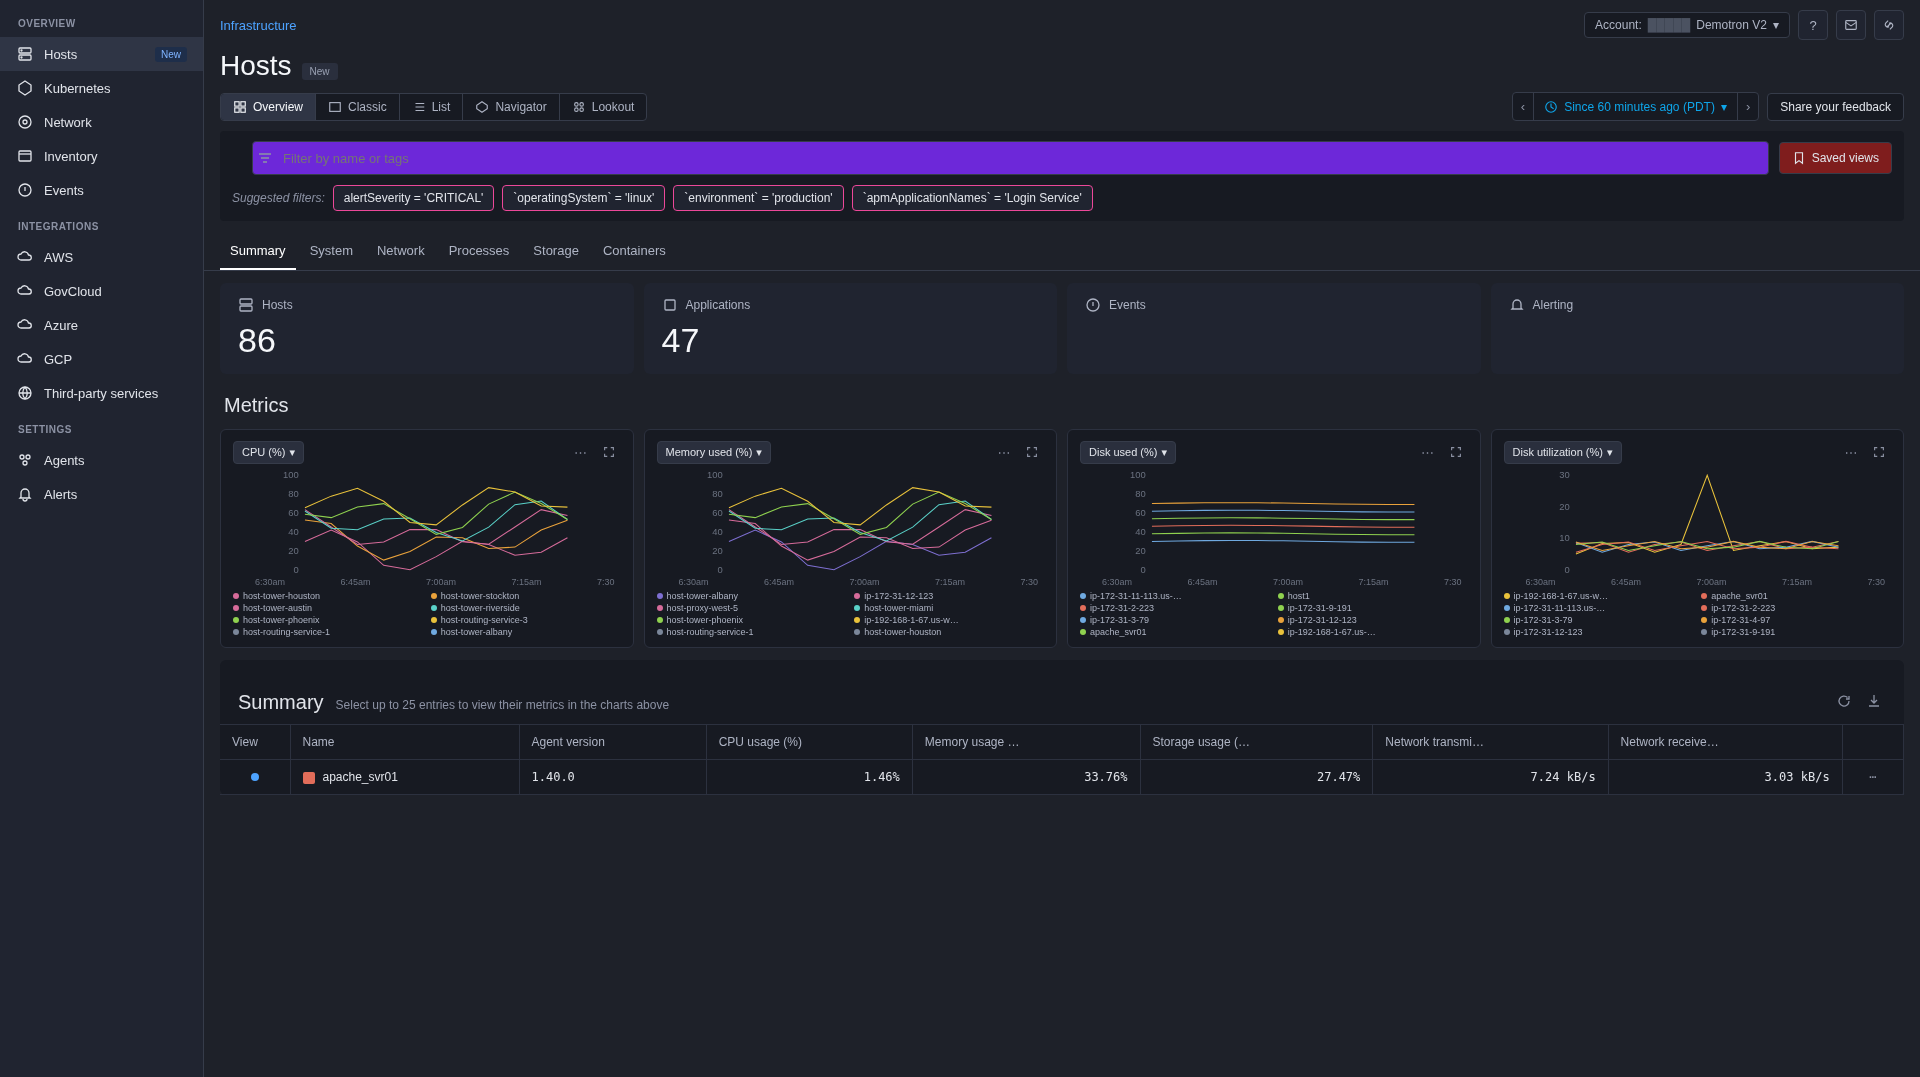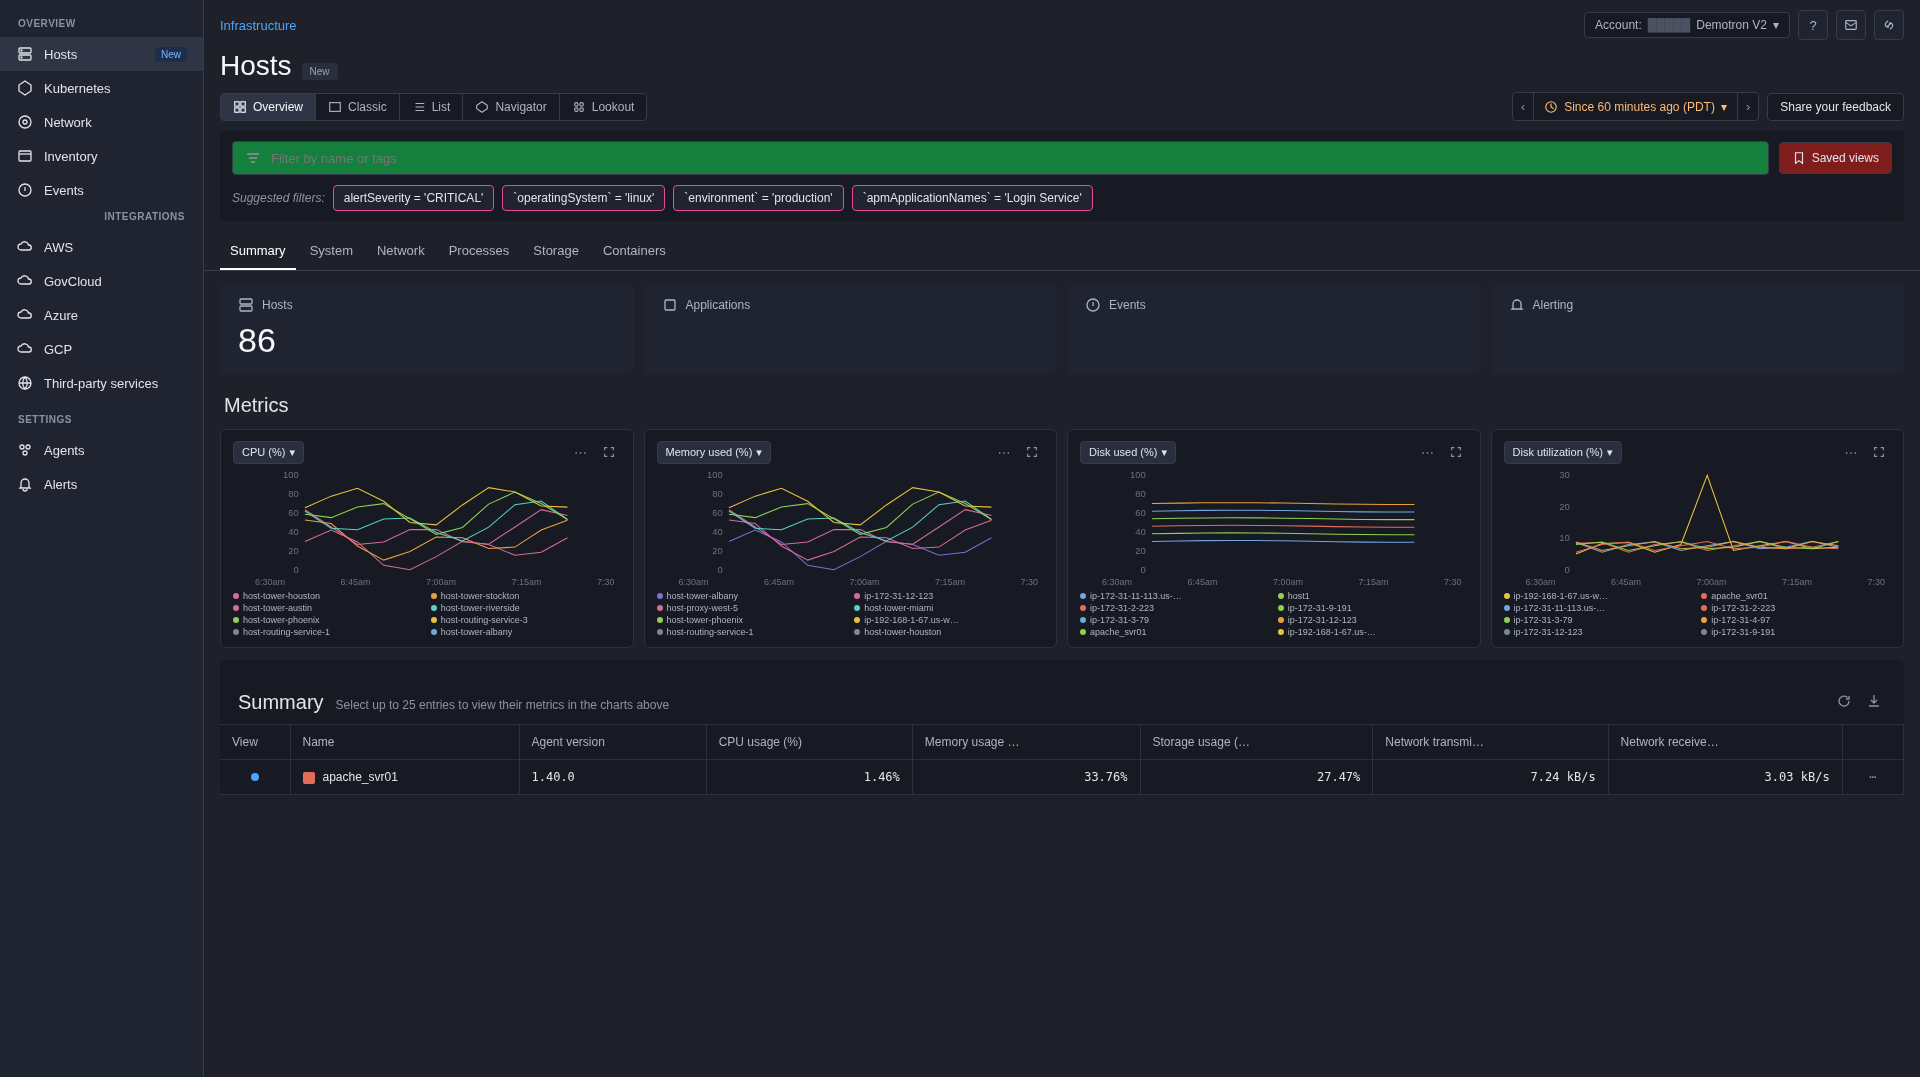--- a/index.html
+++ b/index.html
@@ -28,27 +28,27 @@
 
 .toolbar { display: flex; align-items: center; padding: 0 16px 10px; gap: 8px; }
 .seg { display: flex; border: 1px solid #363c4a; border-radius: 4px; overflow: hidden; background: #171a22; }
 .seg-btn { padding: 6px 12px; display: flex; align-items: center; gap: 6px; cursor: pointer; font-size: 12px; color: #aeb4c4; border-right: 1px solid #363c4a; }
 .seg-btn:last-child { border-right: none; }
 .seg-btn.active { background: #2f3545; color: #f5f7fa; }
 .tb-right { margin-left: auto; display: flex; align-items: center; gap: 8px; }
 .time-pill { display: flex; align-items: center; border: 1px solid #363c4a; border-radius: 4px; background: #171a22; }
 .time-arrow { padding: 6px 8px; cursor: pointer; color: #8c92a4; border-right: 1px solid #363c4a; }
 .time-arrow:last-child { border-left: 1px solid #363c4a; border-right: none; }
-.time-main { padding: 6px 10px; display: flex; align-items: center; gap: 6px; font-size: 12px; color: #fdba74; cursor: pointer; }
+.time-main { padding: 6px 10px; display: flex; align-items: center; gap: 6px; font-size: 12px; color: #0ea5e9; cursor: pointer; }
 .fb-btn { border: 1px solid #363c4a; border-radius: 4px; padding: 6px 12px; background: #171a22; cursor: pointer; font-size: 12px; color: #e1e4ea; }
 
 
 .filterwrap { background: #171a22; margin: 0 16px; border-radius: 4px; padding: 10px 12px; }
 .search-row { display: flex; align-items: center; gap: 10px; }
-.search-in { flex: 1; background: #15803d; border: 1px solid #363c4a; border-radius: 4px; padding: 8px 12px; color: #e1e4ea; font-size: 13px; display: flex; align-items: center; gap: 10px; }
+.search-in { flex: 1; background: #6d28d9; border: 1px solid #363c4a; border-radius: 4px; padding: 8px 4px; color: #e1e4ea; font-size: 13px; display: flex; align-items: center; gap: 10px; margin-left: 20px; }
 .search-in input { flex: 1; background: transparent; border: none; color: #e1e4ea; outline: none; font-size: 13px; }
 .saved-btn { border: 1px solid #363c4a; border-radius: 4px; padding: 8px 12px; display: flex; align-items: center; gap: 6px; cursor: pointer; font-size: 12px; color: #e1e4ea; background: #7f1d1d; }
 .sugg-row { display: flex; align-items: center; gap: 8px; margin-top: 10px; flex-wrap: wrap; }
 .sugg-lbl { font-style: italic; color: #8c92a4; font-size: 12px; }
 .chip { border: 1px solid #ec4899; border-radius: 4px; padding: 5px 10px; font-size: 12px; color: #e1e4ea; cursor: pointer; background: #202430; }
 
 
 .tabs { display: flex; gap: 4px; padding: 0 16px; border-bottom: 1px solid #363c4a; margin-top: 12px; }
 .tab { padding: 10px 10px; cursor: pointer; font-size: 13px; color: #aeb4c4; border-bottom: 2px solid transparent; }
 .tab.active { color: #fff; border-bottom-color: #fff; font-weight: 500; }
@@ -143,21 +143,21 @@
             <svg width="16" height="16" viewBox="0 0 16 16" fill="none" stroke="currentColor" stroke-width="1.3">
               <circle cx="8" cy="8" r="6"></circle>
               <path d="M8 5v4M8 11h0"></path>
             </svg>
           </span>
         <span>Events</span>
       </div>
     </div>
 
     <div>
-      <div class="sb-sec-h" style="margin-top:0;text-align:right;">INTEGRATIONS</div>
+      <div class="sb-sec-h" style="margin-top:10px;">INTEGRATIONS</div>
       <div class="sb-item">
         <span class="ico">
             <svg width="16" height="16" viewBox="0 0 16 16" fill="none" stroke="currentColor" stroke-width="1.3">
               <path d="M4 11a3 3 0 010-6 4 4 0 017.5 1A2.5 2.5 0 0112 11H4z"></path>
             </svg>
           </span>
         <span>AWS</span>
       </div>
       <div class="sb-item">
         <span class="ico">
@@ -349,20 +349,21 @@
           </div>
         <div class="stat-v">86</div>
       </div>
       <div class="stat">
         <div class="stat-h">
             <svg width="16" height="16" viewBox="0 0 16 16" fill="none" stroke="currentColor" stroke-width="1.3">
               <rect x="3" y="3" width="10" height="10" rx="1"></rect>
             </svg>
             <span>Applications</span>
           </div>
+        <div class="stat-v">47</div>
       </div>
       <div class="stat">
         <div class="stat-h">
             <svg width="16" height="16" viewBox="0 0 16 16" fill="none" stroke="currentColor" stroke-width="1.3">
               <circle cx="8" cy="8" r="6"></circle>
               <path d="M8 5v4"></path>
             </svg>
             <span>Events</span>
           </div>
       </div>

